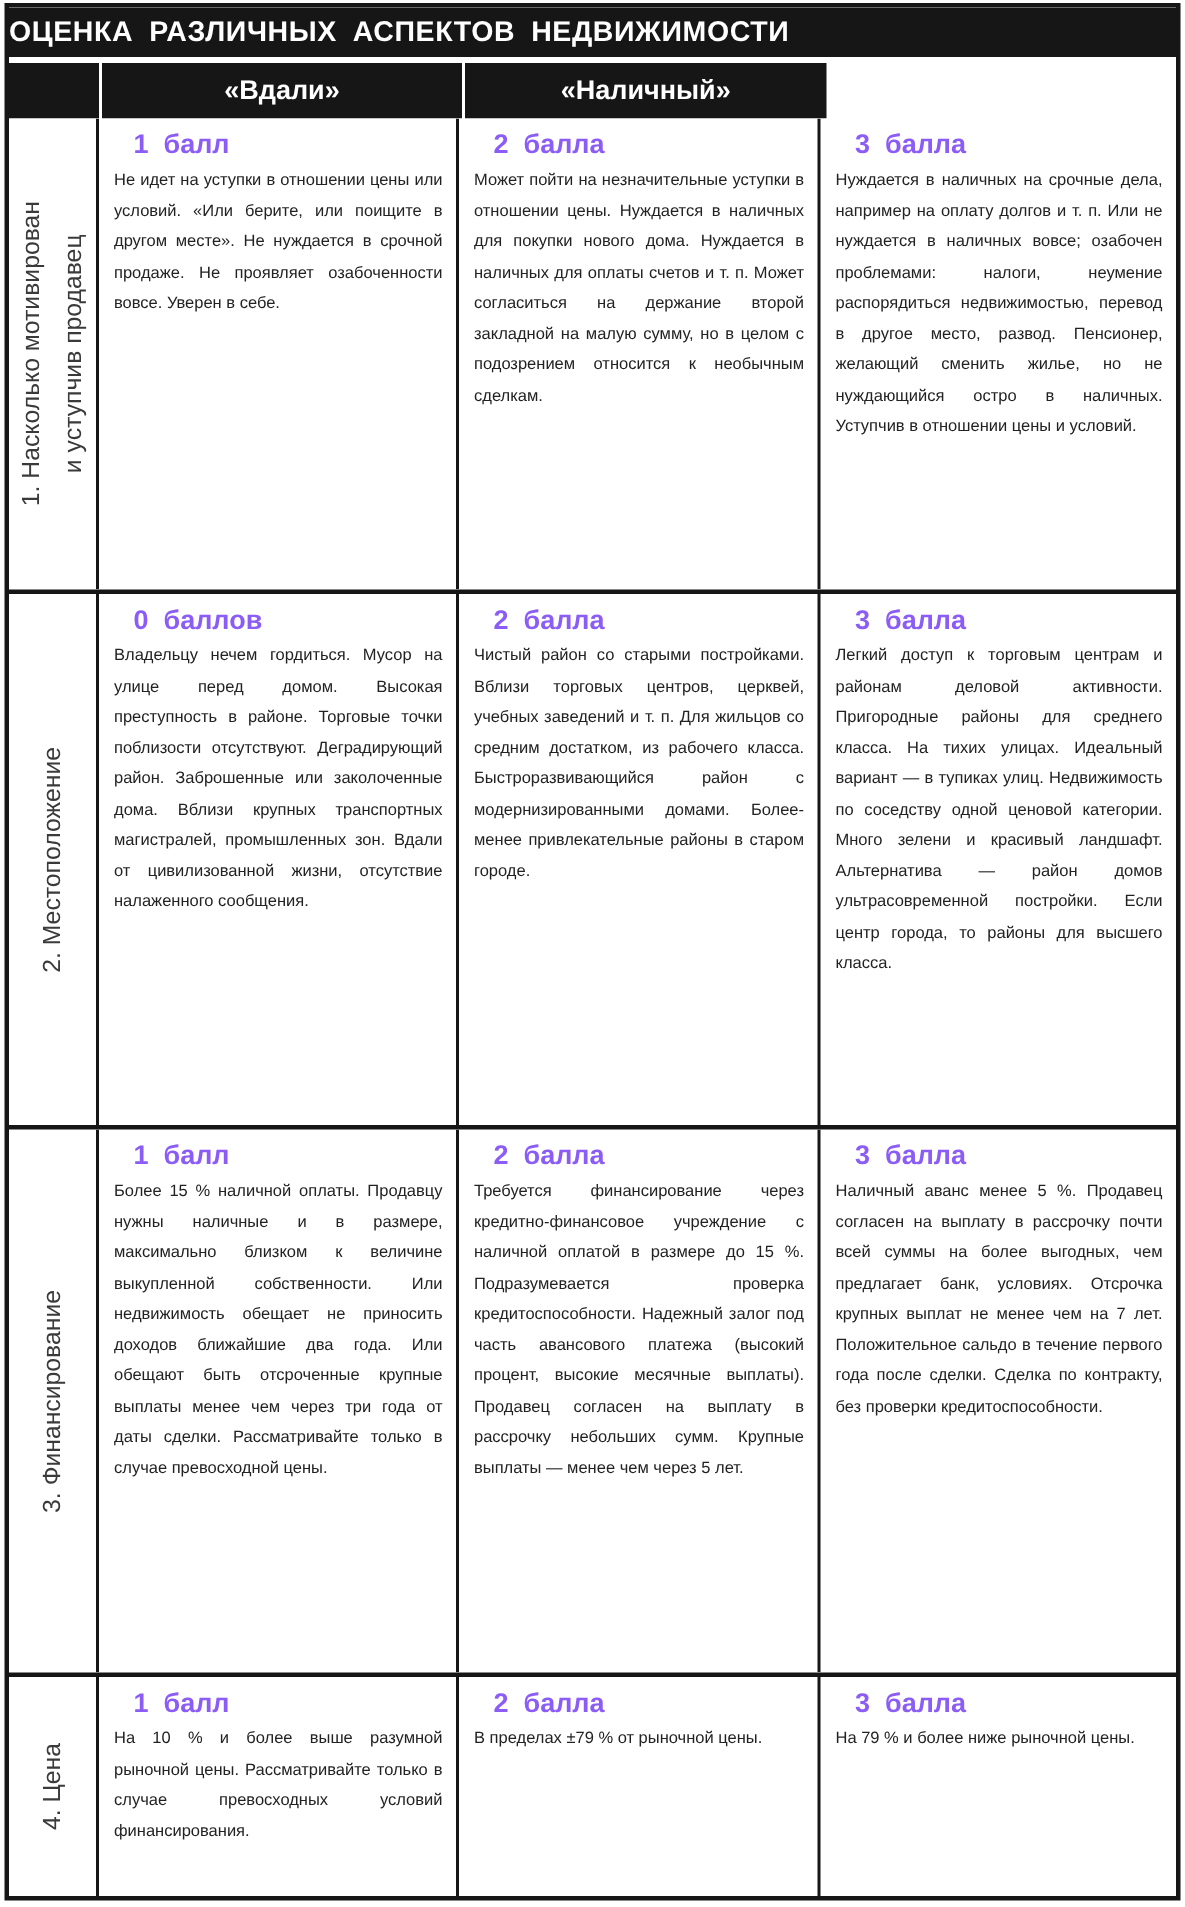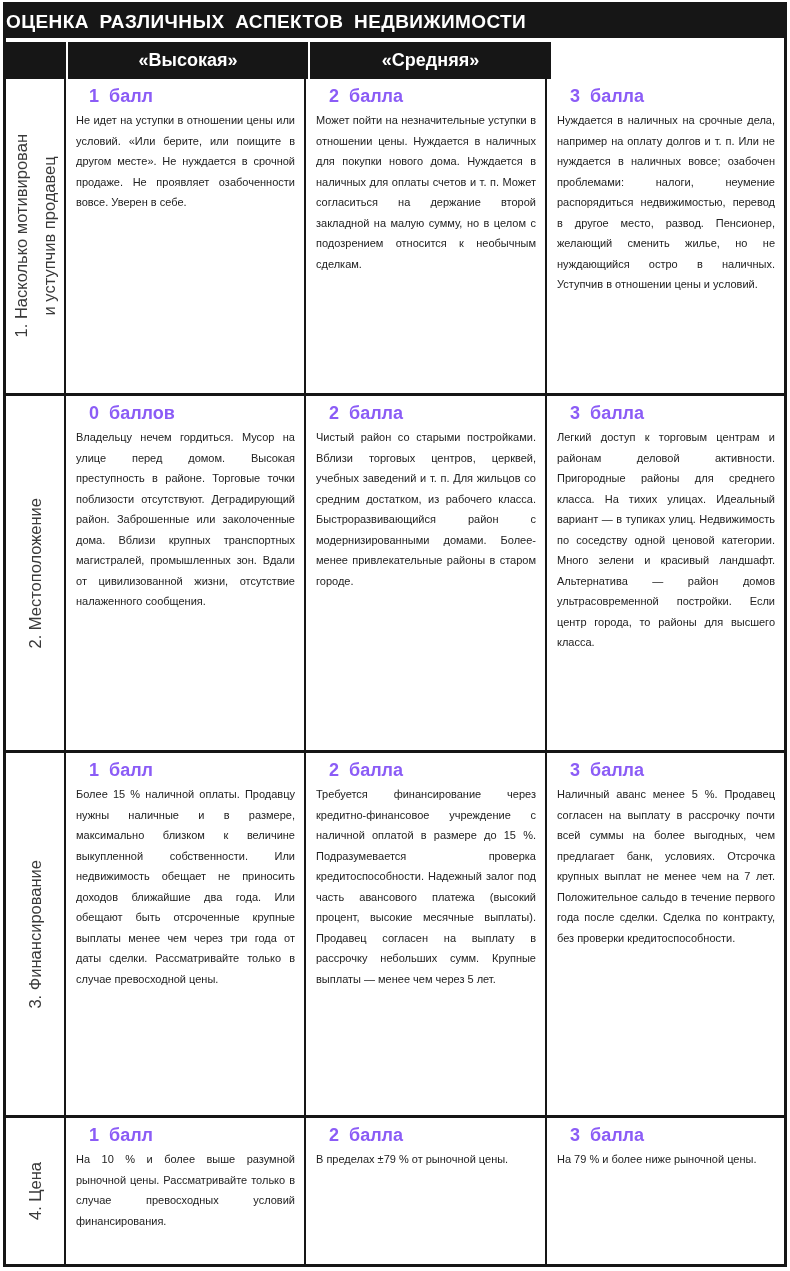--- a/index.html
+++ b/index.html
@@ -91,22 +91,22 @@
 </head>
 <body>
 
 <div class="page">
   <div class="tbl">
 
     <div class="title-bar">ОЦЕНКА РАЗЛИЧНЫХ АСПЕКТОВ НЕДВИЖИМОСТИ</div>
 
     <div class="hdr">
       <div class="hdr-cell"></div>
-      <div class="hdr-cell">«Высокая»</div>
-      <div class="hdr-cell">«Средняя»</div>
+      <div class="hdr-cell">«Вдали»</div>
+      <div class="hdr-cell">«Наличный»</div>
     </div>
 
     <div class="brow r1">
       <div class="lbl">
         <div class="vtext">
           <span class="vline">1. Насколько  мотивирован</span>
           <span class="vline">и  уступчив  продавец</span>
         </div>
       </div>
       <div class="cell first">

